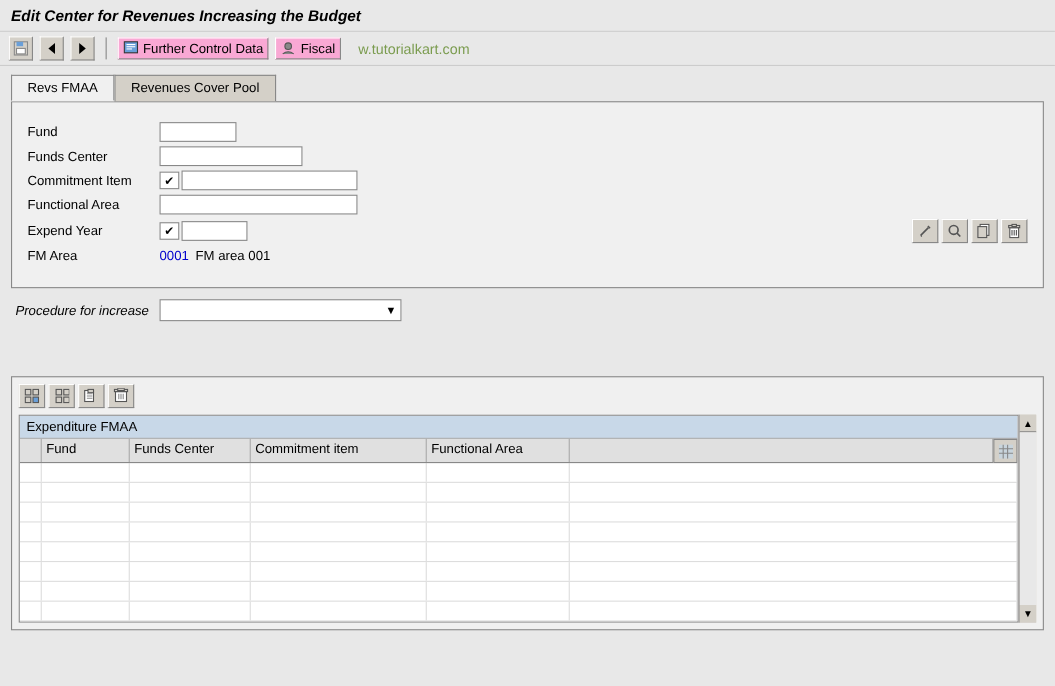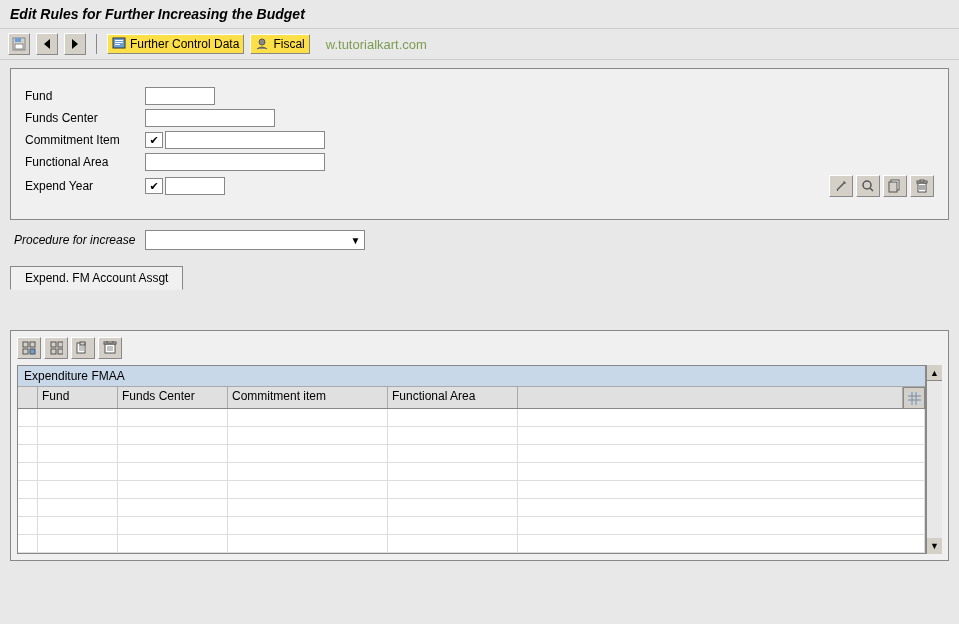--- a/index.html
+++ b/index.html
@@ -37,21 +37,21 @@
       justify-content: center;
       cursor: pointer;
       font-size: 12px;
     }
     .toolbar-btn {
       display: flex;
       align-items: center;
       gap: 4px;
       cursor: pointer;
       padding: 2px 4px;
-      background: #fde047;
+      background: #f9a8d4;
       border: 1px solid #888;
       border-top-color: #fff;
       border-left-color: #fff;
       font-size: 12px;
     }
     .toolbar-sep {
       width: 1px;
       height: 20px;
       background: #888;
       margin: 0 4px;
@@ -253,21 +253,21 @@
     }
     .col-header-area {
       position: relative;
       display: flex;
     }
   </style>
 </head>
 <body>
 
 <div class="title-bar">
-  <span>Edit Rules for Further Increasing the Budget</span>
+  <span>Edit Center for Revenues Increasing the Budget</span>
 </div>
 
 <div class="toolbar">
   <div class="toolbar-icon" title="Save">
     <svg width="14" height="14" viewBox="0 0 14 14">
         <rect x="1" y="1" width="12" height="12" fill="#d4d0c8" stroke="#888"></rect>
         <rect x="3" y="1" width="6" height="4" fill="#6a9fd8"></rect>
         <rect x="3" y="7" width="8" height="5" fill="#fff" stroke="#888"></rect>
       </svg>
   </div>
@@ -297,20 +297,28 @@
         <path d="M2 12 Q7 8 12 12" fill="#888" stroke="#555"></path>
       </svg>
     <span>Fiscal</span>
   </div>
   <span class="watermark">w.tutorialkart.com</span>
 </div>
 
 <div class="main-content">
 
   <div class="tab-container">
+    <div class="tabs">
+      <div class="tab active">
+        <span>Revs FMAA</span>
+      </div>
+      <div class="tab">
+        <span>Revenues Cover Pool</span>
+      </div>
+    </div>
 
     <div class="panel">
       <div class="form-section">
 
         <div class="form-row">
           <span class="form-label">Fund</span>
           <input type="text" class="form-input form-input-sm" value="" style="">
         </div>
 
         <div class="form-row">
@@ -364,39 +372,39 @@
                 <rect x="2" y="2" width="10" height="2" fill="#d4d0c8" stroke="#555"></rect>
                 <rect x="5" y="1" width="4" height="2" fill="#d4d0c8" stroke="#555"></rect>
                 <line x1="5" y1="6" x2="5" y2="11" stroke="#555"></line>
                 <line x1="7" y1="6" x2="7" y2="11" stroke="#555"></line>
                 <line x1="9" y1="6" x2="9" y2="11" stroke="#555"></line>
               </svg>
             </div>
           </div>
         </div>
 
+        <div class="form-row">
+          <span class="form-label">FM Area</span>
+          <span class="fm-area-value">0001</span>
+          <span>FM area 001</span>
+        </div>
 
       </div>
     </div>
   </div>
 
   <div class="procedure-section">
     <span class="procedure-label">Procedure for increase</span>
     <div class="procedure-select">
       <span></span>
       <span class="select-arrow">▼</span>
     </div>
   </div>
 
   <div class="sub-tab-container">
-    <div class="tabs">
-      <div class="tab active">
-        <span>Expend. FM Account Assgt</span>
-      </div>
-    </div>
     <div class="sub-panel">
 
       <div class="sub-toolbar">
         <div class="icon-btn" title="Add Row">
           <svg width="14" height="14" viewBox="0 0 14 14">
             <rect x="1" y="1" width="5" height="5" fill="#d4d0c8" stroke="#555"></rect>
             <rect x="8" y="1" width="5" height="5" fill="#d4d0c8" stroke="#555"></rect>
             <rect x="1" y="8" width="5" height="5" fill="#d4d0c8" stroke="#555"></rect>
             <rect x="8" y="8" width="5" height="5" fill="#6a9fd8" stroke="#555"></rect>
           </svg>

